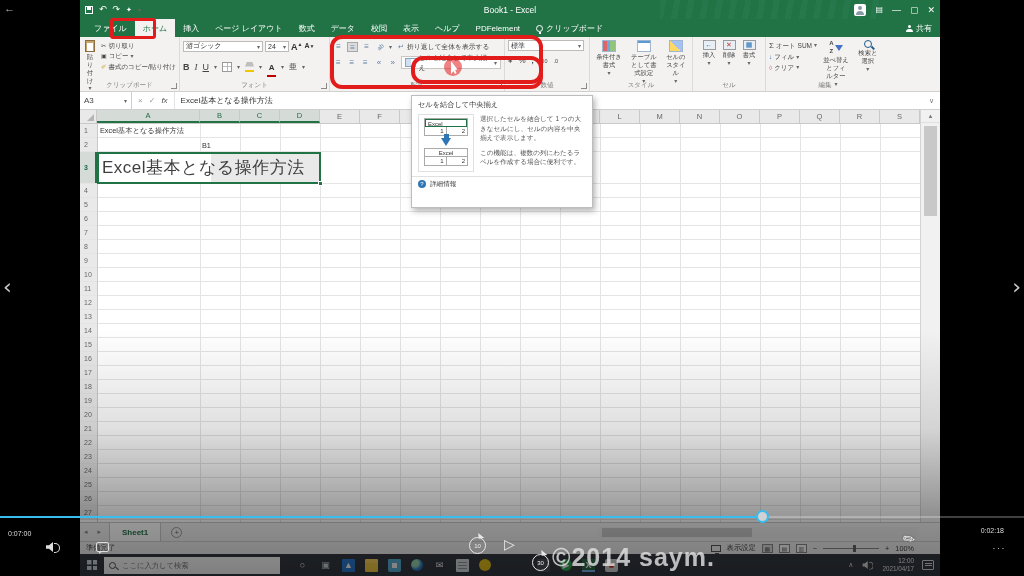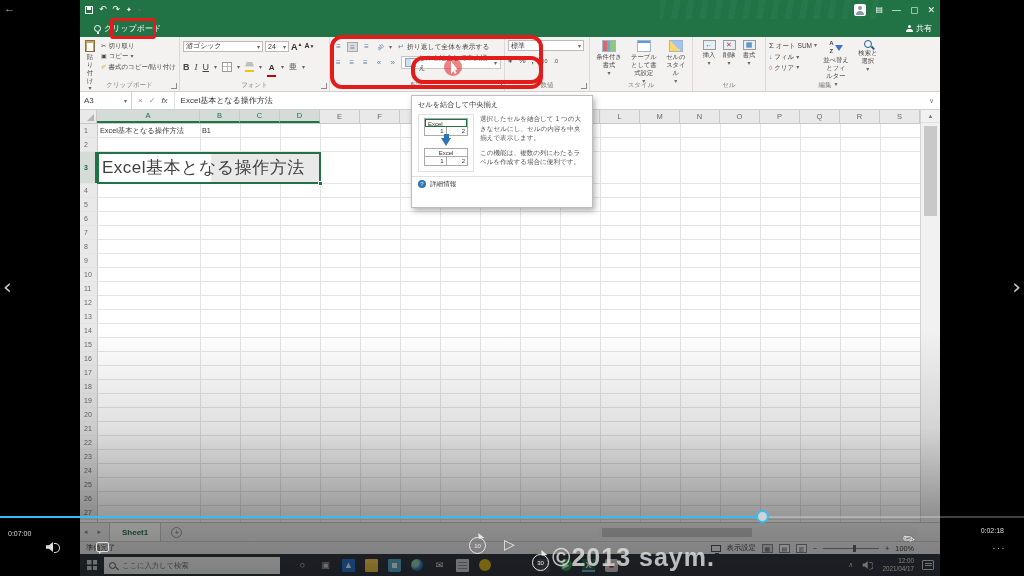--- a/index.html
+++ b/index.html
@@ -75,21 +75,21 @@
   .col.colA{width:103px;}
   .col.sel{background:#d5dbd7;border-bottom:2px solid #217346;color:#1e6b43;line-height:11px;}
   .rows{position:absolute;top:124px;left:0;width:840px;height:398px;background:#fff;overflow:hidden;}
   .rows:before{content:"";position:absolute;left:17px;top:0;bottom:0;width:1px;background:#c9c9c9;z-index:2;}
   .vlines{position:absolute;top:0;bottom:0;left:120px;width:721px;background:repeating-linear-gradient(90deg,#e4e4e4 0 1px,transparent 1px 40px);pointer-events:none;}
   .gridrow{height:14px;border-bottom:1px solid #e4e4e4;background:linear-gradient(90deg,#e9e9e9 0 17px,transparent 17px);
            font-size:7px;line-height:13px;color:#676767;padding-left:4px;}
   .gridrow.tall{height:32px;line-height:31px;}
   .gridrow.sel{background:linear-gradient(90deg,#d5dbd7 0 15px,#217346 15px 17px,transparent 17px);color:#1e6b43;font-weight:bold;}
   .cell-a1{position:absolute;left:20px;top:0;height:14px;line-height:14px;font-size:7.3px;color:#333;white-space:nowrap;z-index:3;}
-  .cell-b1{position:absolute;left:122px;top:0;height:14px;line-height:14px;font-size:7.3px;color:#333;z-index:3;}
+  .cell-b1{position:absolute;left:122px;top:15px;height:14px;line-height:14px;font-size:7.3px;color:#333;z-index:3;}
   .selblock{position:absolute;left:17px;top:28px;width:224px;height:32px;border:2px solid #217346;
             background:linear-gradient(90deg,#fff 0 112px,#e9e9e9 112px);z-index:4;}
   .bigtext{font-size:17px;line-height:27px;color:#3f3f3f;white-space:nowrap;padding-left:3px;letter-spacing:.5px;}
   .handle{position:absolute;right:-4px;bottom:-4px;width:5px;height:5px;background:#217346;border:1px solid #fff;}
   
   .vscroll{position:absolute;top:110px;right:0;width:20px;height:412px;background:#f1f1f1;border-left:1px solid #d4d4d4;}
   .vscroll .up{height:13px;text-align:center;font-size:6px;color:#777;line-height:13px;border-bottom:1px solid #e0e0e0;}
   .vthumb{position:absolute;left:3px;right:3px;top:16px;height:90px;background:#c8c8c8;}
   
   .tabsbar{position:absolute;top:522px;left:0;right:0;height:19px;background:#f1f1f1;border-top:1px solid #c9c9c9;display:flex;align-items:center;font-size:8px;color:#555;}
@@ -203,30 +203,43 @@
 
     <div class="titlebar">
       <div class="deco"></div>
       <div class="qat">
         <span class="floppy"></span>
         <span>↶</span>
         <span>↷</span>
         <span style="font-size:7px;">✦</span>
         <span class="dd">▾</span>
       </div>
+      <div class="wtitle">Book1 - Excel</div>
       <div class="winctrl">
         <span class="avatar"></span>
         <span style="font-size:8px;">▤</span>
         <span>—</span>
         <span>▢</span>
         <span>✕</span>
       </div>
     </div>
 
     <div class="tabrow">
+      <div style="display:flex;">
+          <div class="tab">ファイル</div>
+          <div class="tab active">ホーム</div>
+          <div class="tab">挿入</div>
+          <div class="tab">ページ レイアウト</div>
+          <div class="tab">数式</div>
+          <div class="tab">データ</div>
+          <div class="tab">校閲</div>
+          <div class="tab">表示</div>
+          <div class="tab">ヘルプ</div>
+          <div class="tab">PDFelement</div>
+        </div>
       <div class="tab">
         <span class="bulb"></span>
         <span>クリップボード</span>
       </div>
       <div class="share">
         <span class="mini-person"></span>
         <span>共有</span>
       </div>
     </div>
 
@@ -621,15 +634,15 @@
   <div class="vctl skipbtn" style="left:469px;top:537px;">
       <span>10</span>
     </div>
   <div class="vctl playtri" style="left:504px;top:537px;">▷</div>
   <div class="vctl skipbtn" style="left:532px;top:537px;">
       <span>30</span>
     </div>
 
   <div class="vctl dots" style="right:18px;top:543px;">∙∙∙</div>
 
-  <div class="watermark">©2013 saym.</div>
+  <div class="watermark">©2014 saym.</div>
   <div class="pencil">✎</div>
 </div>
 
 </body></html>

